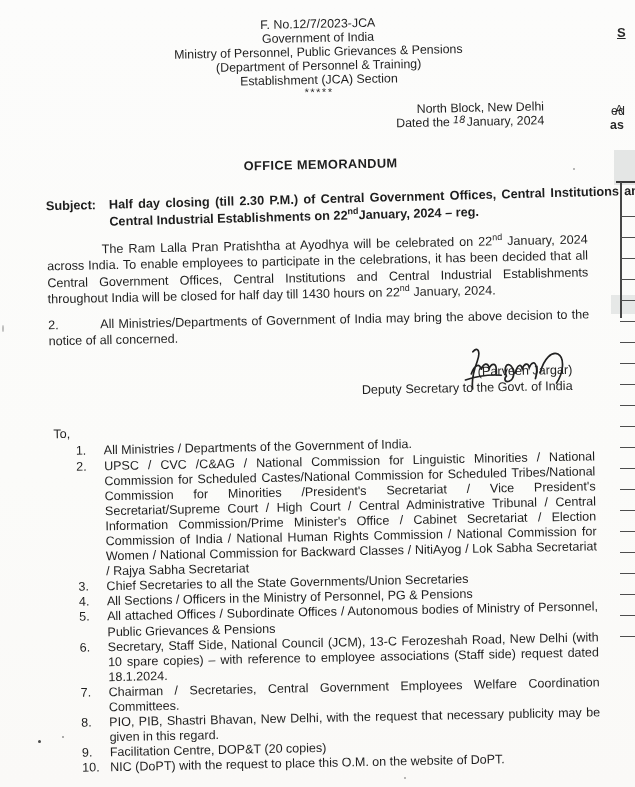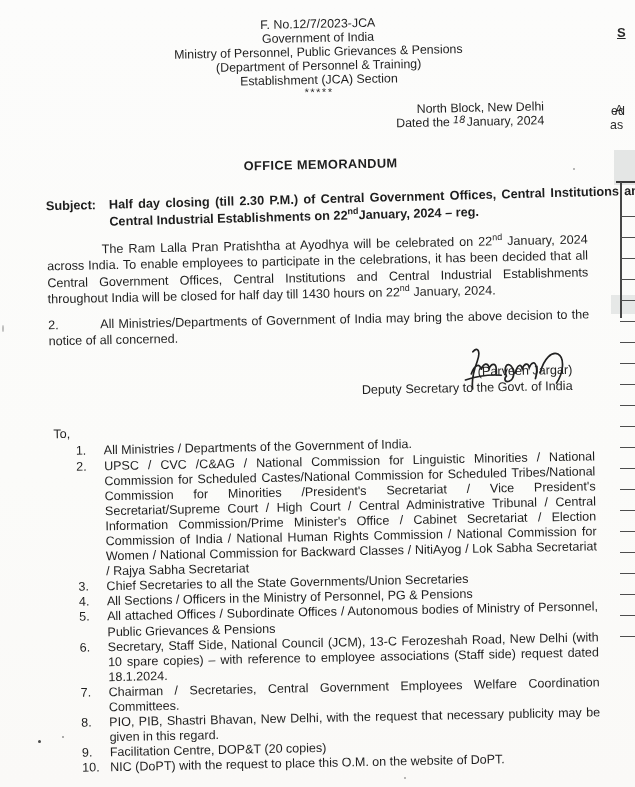--- a/index.html
+++ b/index.html
@@ -54,21 +54,21 @@
   .bg-corner-h{position:absolute;left:616px;top:181px;width:19px;height:2px;background:#3a3a3a;}
   .bg-vline{position:absolute;left:620px;top:182px;width:2px;height:136px;background:#474747;}
   .bg-rules{
     position:absolute;left:620px;top:196px;width:15px;height:458px;
     background:repeating-linear-gradient(to bottom,transparent 0 19.6px,#4d4d4d 19.6px 21px);
   }
   .frag{position:absolute;font-size:12.4px;color:#2a2a2a;}
   .frag-s{left:617px;top:25px;font-weight:bold;text-decoration:underline;font-size:13px;}
   .frag-ed{left:611px;top:104px;}
   .frag-a{left:615px;top:103px;}
-  .frag-as{left:610px;top:118px;}
+  .frag-as{left:610px;top:118px;font-weight:bold;}
   
   .speck{position:absolute;background:#4a4a4a;border-radius:50%;}
   .sp1{left:38px;top:740px;width:3px;height:3px;}
   .sp2{left:62px;top:736px;width:2px;height:2px;opacity:.6;}
   .sp3{left:404px;top:777px;width:2px;height:2px;opacity:.5;}
   .sp4{left:573px;top:168px;width:2px;height:2px;opacity:.5;}
   .sp5{left:2px;top:325px;width:2px;height:7px;opacity:.35;}
 </style>
 </head>
 <body>

